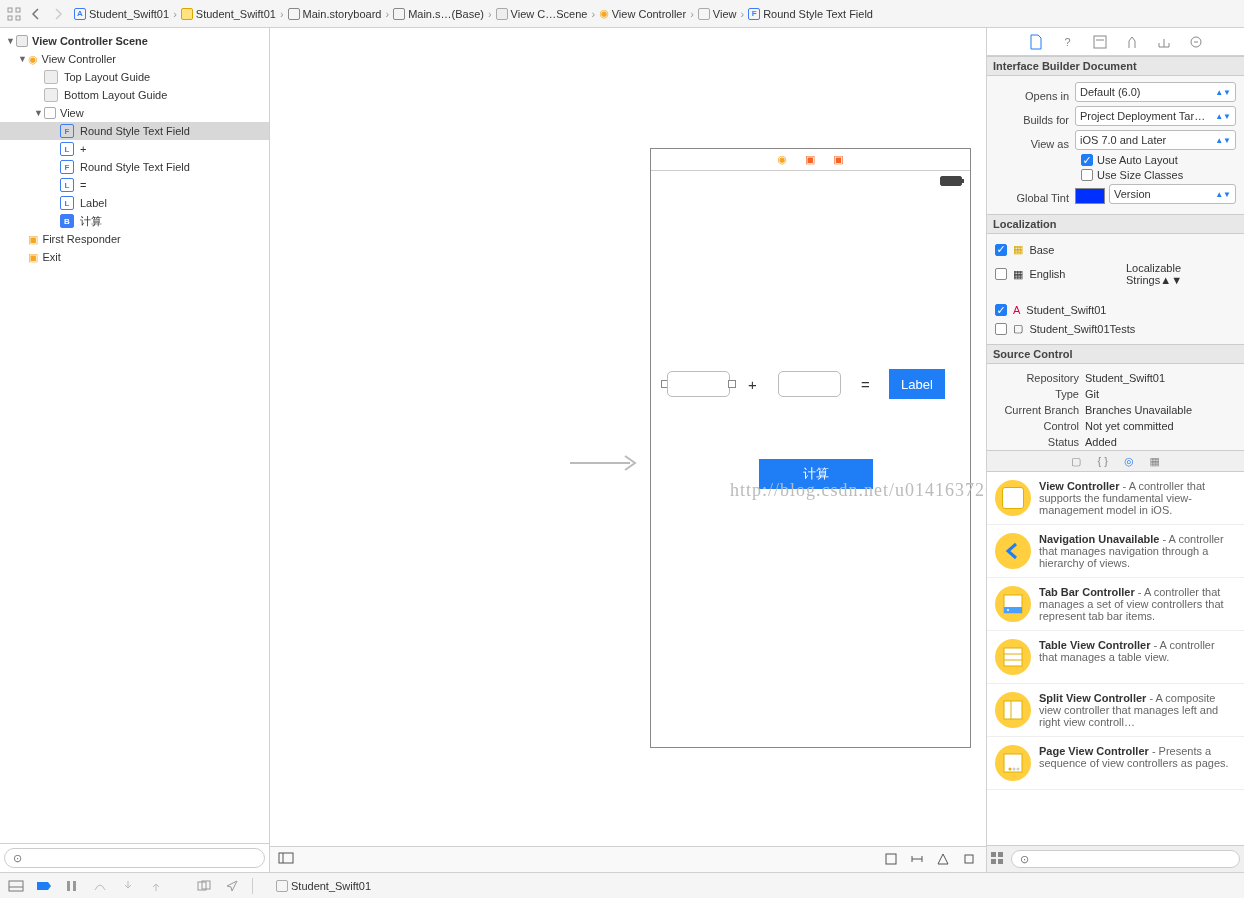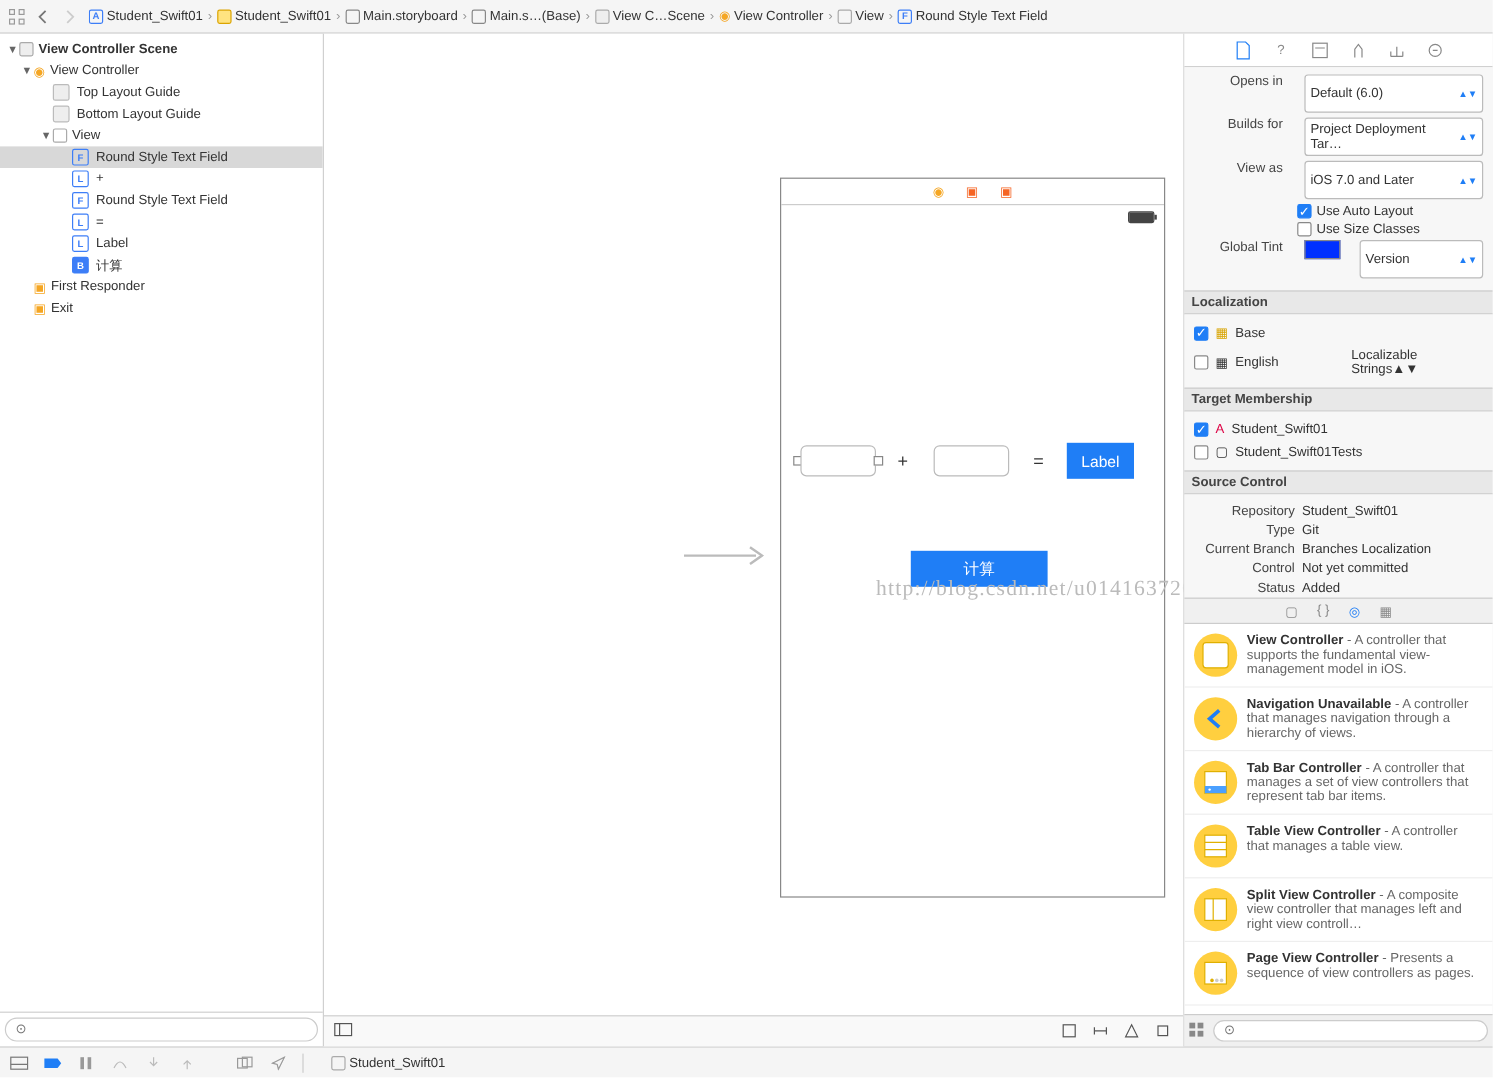--- a/index.html
+++ b/index.html
@@ -64,23 +64,23 @@
 .canvas-bottom .icn { width:16px; height:16px; color:#555; }
 
 
 .inspector { width: 258px; border-left:1px solid #d0d0d0; display:flex; flex-direction:column; background:#f0f0f0; }
 .insp-tabs { height:28px; border-bottom:1px solid #d0d0d0; display:flex; align-items:center; justify-content:center; gap:14px; background:#fff; }
 .insp-tabs .t { width:18px; height:18px; color:#888; display:flex; align-items:center; justify-content:center; }
 .insp-tabs .t.active { color:#1f7ef6; }
 .section-hdr { background:#e8e8e8; border-top:1px solid #ccc; border-bottom:1px solid #ccc; padding:3px 6px; font-weight:bold; color:#444; display:flex; justify-content:space-between; }
 .section-hdr .show { color:#888; font-weight:normal; }
 .section-body { padding:6px 8px; background:#f7f7f7; }
-.formrow { display:flex; align-items:flex-start; margin-bottom:4px;gap:12px; }
+.formrow { display:flex; align-items:flex-end; margin-bottom:4px; }
 .formrow .lab { width:80px; text-align:right; padding-right:6px; color:#444; }
-.formrow .sel { flex:1; height:32px; border:1px solid #bbb; background:#fff; border-radius:3px; padding:0 4px; display:flex; align-items:center; justify-content:space-between; }
+.formrow .sel { flex:1; height:20px; border:1px solid #bbb; background:#fff; border-radius:3px; padding:0 4px; display:flex; align-items:center; justify-content:space-between; }
 .formrow .sel .arr { color:#1f7ef6; font-size:8px; }
 .chkrow { display:flex; align-items:center; gap:4px; margin-bottom:3px; margin-left:86px; }
 .chk { width:12px; height:12px; border:1px solid #888; border-radius:2px; display:inline-flex; align-items:center; justify-content:center; background:#fff; }
 .chk.on { background:#1f7ef6; border-color:#1f7ef6; color:#fff; }
 .tintbox { width:30px; height:16px; background:#0030ff; border:1px solid #888; margin-right:4px; }
 .locrow { display:flex; align-items:center; gap:6px; padding:3px 0; }
 .srcrow { display:flex; padding:2px 0; }
 .srcrow .lab { width:90px; text-align:right; padding-right:6px; color:#444; }
 .srcrow .val { color:#333; }
 
@@ -343,20 +343,23 @@
           </span>
         <span class="t">
             <svg width="14" height="14">
               <circle cx="7" cy="7" r="5" fill="none" stroke="#888"></circle>
               <path d="M5 7 L9 7" stroke="#888"></path>
             </svg>
           </span>
       </div>
 
 
+      <div class="section-hdr">
+          <span>Interface Builder Document</span>
+        </div>
       <div class="section-body">
         <div class="formrow">
             <span class="lab">Opens in</span>
             <div class="sel">
               <span>Default (6.0)</span>
               <span class="arr">▲▼</span>
             </div>
           </div>
         <div class="formrow">
             <span class="lab">Builds for</span>
@@ -402,23 +405,20 @@
         <div class="locrow" style="justify-content:space-between">
             <span style="display:flex;gap:6px;align-items:center">
               <span class="chk"></span>
               <span>▦</span>
               <span>English</span>
             </span>
             <span class="sel" style="width:110px"><span>Localizable Strings</span><span class="arr">▲▼</span></span>
           </div>
       </div>
 
-      <div class="section-hdr">
-          <span>Target Membership</span>
-        </div>
       <div class="section-body">
         <div class="locrow">
             <span class="chk on">✓</span>
             <span style="color:#d04">A</span>
             <span>Student_Swift01</span>
           </div>
         <div class="locrow">
             <span class="chk"></span>
             <span>▢</span>
             <span>Student_Swift01Tests</span>
@@ -432,21 +432,21 @@
         <div class="srcrow">
             <span class="lab">Repository</span>
             <span class="val">Student_Swift01</span>
           </div>
         <div class="srcrow">
             <span class="lab">Type</span>
             <span class="val">Git</span>
           </div>
         <div class="srcrow">
             <span class="lab">Current Branch</span>
-            <span class="val">Branches Localization</span>
+            <span class="val">Branches Unavailable</span>
           </div>
         <div class="srcrow">
             <span class="lab">Control</span>
             <span class="val">Not yet committed</span>
           </div>
         <div class="srcrow">
             <span class="lab">Status</span>
             <span class="val">Added</span>
           </div>
       </div>

